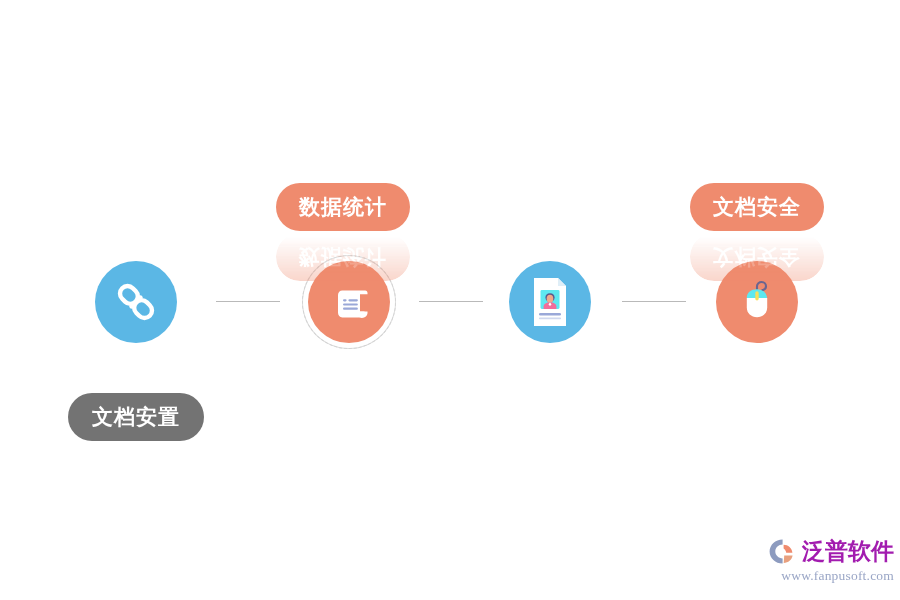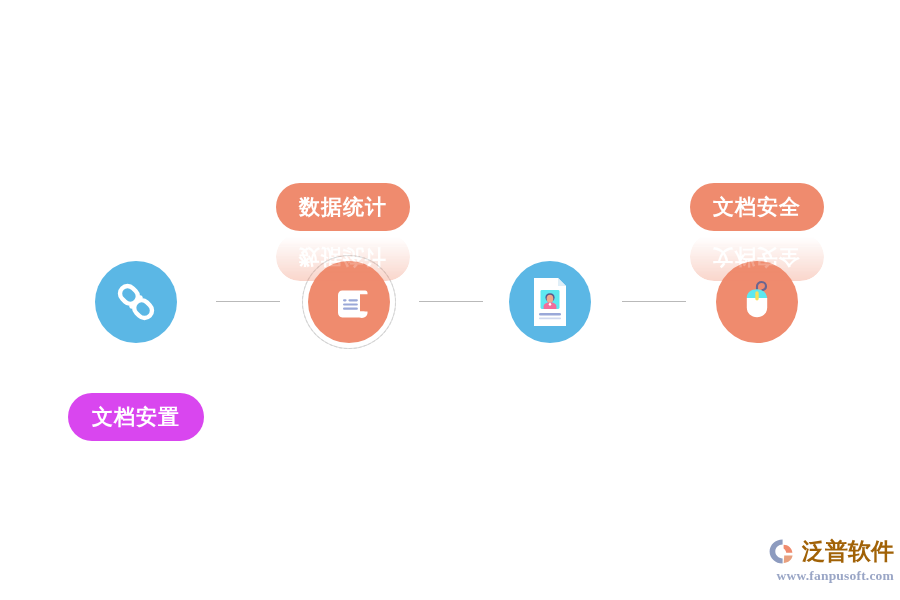--- a/index.html
+++ b/index.html
@@ -73,21 +73,21 @@
     justify-content: center;
     color: #ffffff;
     font-size: 21px;
     font-weight: bold;
     letter-spacing: 1px;
     white-space: nowrap;
     box-sizing: border-box;
     padding: 0 20px;
   }
   .badge.orange { background: #ef8b6e; }
-  .badge.blue   { background: #d946ef; }
+  .badge.blue   { background: #737373; }
 
   
   .badge-reflection {
     position: absolute;
     height: 48px;
     border-radius: 24px;
     display: flex;
     align-items: center;
     justify-content: center;
     font-size: 21px;
@@ -124,28 +124,28 @@
   #logo-row {
     display: flex;
     align-items: center;
     gap: 4px;
   }
   #logo-mark { width: 30px; height: 27px; display:block; }
   #logo-name {
     font-family: "DejaVu Sans", "Liberation Sans", sans-serif;
     font-size: 23px;
     font-weight: bold;
-    color: #a16207;
+    color: #a21caf;
     line-height: 1;
     letter-spacing: 0px;
   }
   #logo-url {
     font-family: "Liberation Serif", "DejaVu Serif", serif;
     font-size: 13.5px;
-    font-weight: bold;
+    font-weight: normal;
     color: #9aa6c6;
     letter-spacing: 0.2px;
     margin-top: 3px;
     text-align: right;
   }
 </style>
 </head>
 <body>
 
 <div id="stage">

